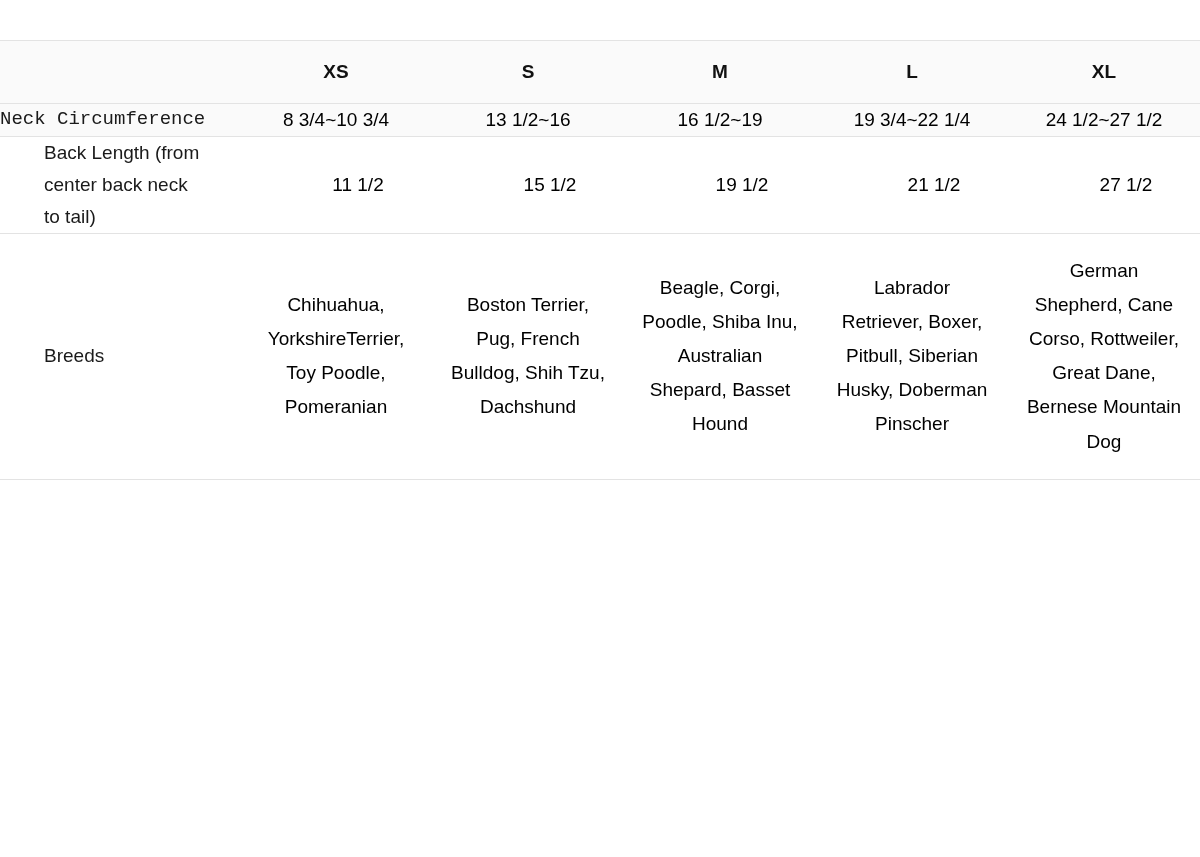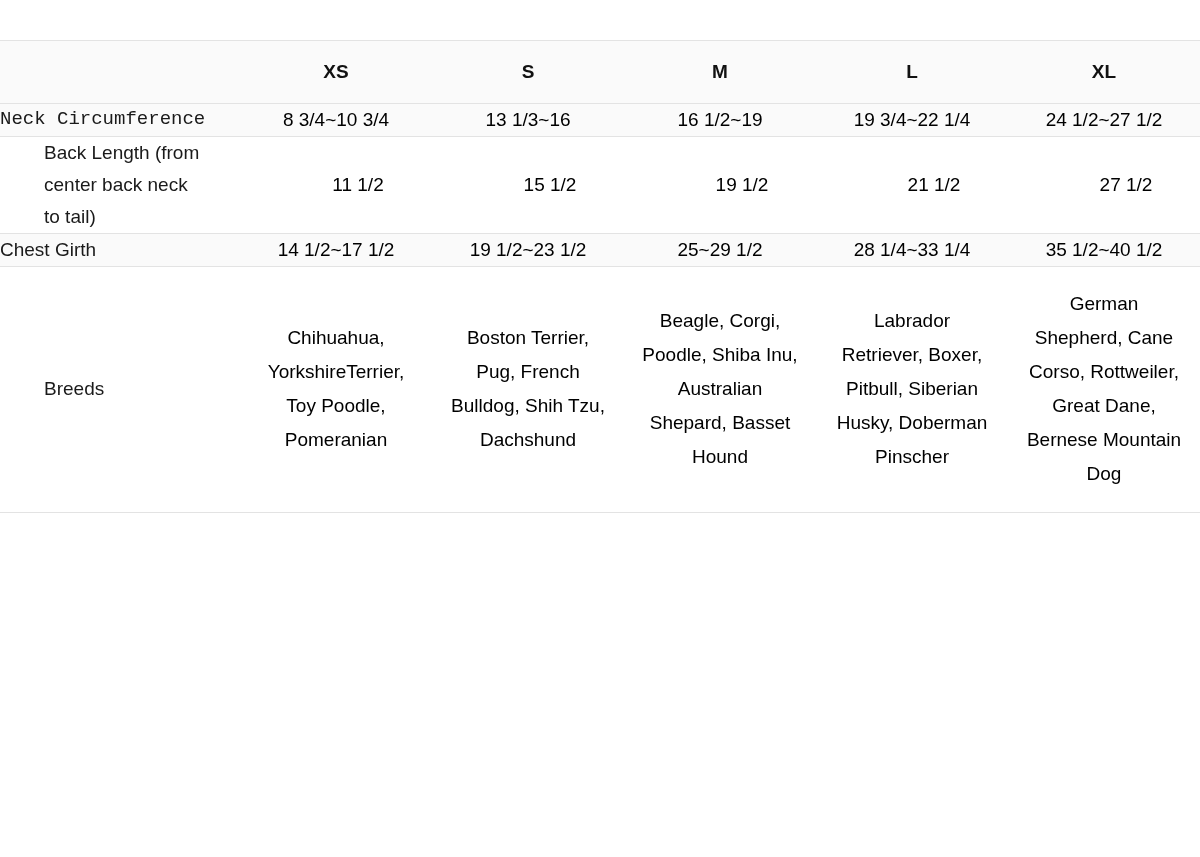--- a/index.html
+++ b/index.html
@@ -101,40 +101,32 @@
         <th>S</th>
         <th>M</th>
         <th>L</th>
         <th>XL</th>
       </tr>
     </thead>
     <tbody>
       <tr class="shaded neck-row">
         <td class="row-label">Neck Circumference</td>
         <td class="value">8 3/4~10 3/4</td>
-        <td class="value">13 1/3~16</td>
+        <td class="value">13 1/2~16</td>
         <td class="value">16 1/2~19</td>
         <td class="value">19 3/4~22 1/4</td>
         <td class="value">24 1/2~27 1/2</td>
       </tr>
       <tr class="plain back-row">
         <td class="row-label">Back Length (from center back neck to tail)</td>
         <td class="value">11 1/2</td>
         <td class="value">15 1/2</td>
         <td class="value">19 1/2</td>
         <td class="value">21 1/2</td>
         <td class="value">27 1/2</td>
-      </tr>
-      <tr class="shaded chest-row">
-        <td class="row-label">Chest Girth</td>
-        <td class="value">14 1/2~17 1/2</td>
-        <td class="value">19 1/2~23 1/2</td>
-        <td class="value">25~29 1/2</td>
-        <td class="value">28 1/4~33 1/4</td>
-        <td class="value">35 1/2~40 1/2</td>
       </tr>
       <tr class="plain breeds-row">
         <td class="row-label">Breeds</td>
         <td class="value breeds">Chihuahua, YorkshireTerrier, Toy Poodle, Pomeranian</td>
         <td class="value breeds">Boston Terrier, Pug, French Bulldog, Shih Tzu, Dachshund</td>
         <td class="value breeds">Beagle, Corgi, Poodle, Shiba Inu, Australian Shepard, Basset Hound</td>
         <td class="value breeds">Labrador Retriever, Boxer, Pitbull, Siberian Husky, Doberman Pinscher</td>
         <td class="value breeds">German Shepherd, Cane Corso, Rottweiler, Great Dane, Bernese Mountain Dog</td>
       </tr>
     </tbody>

